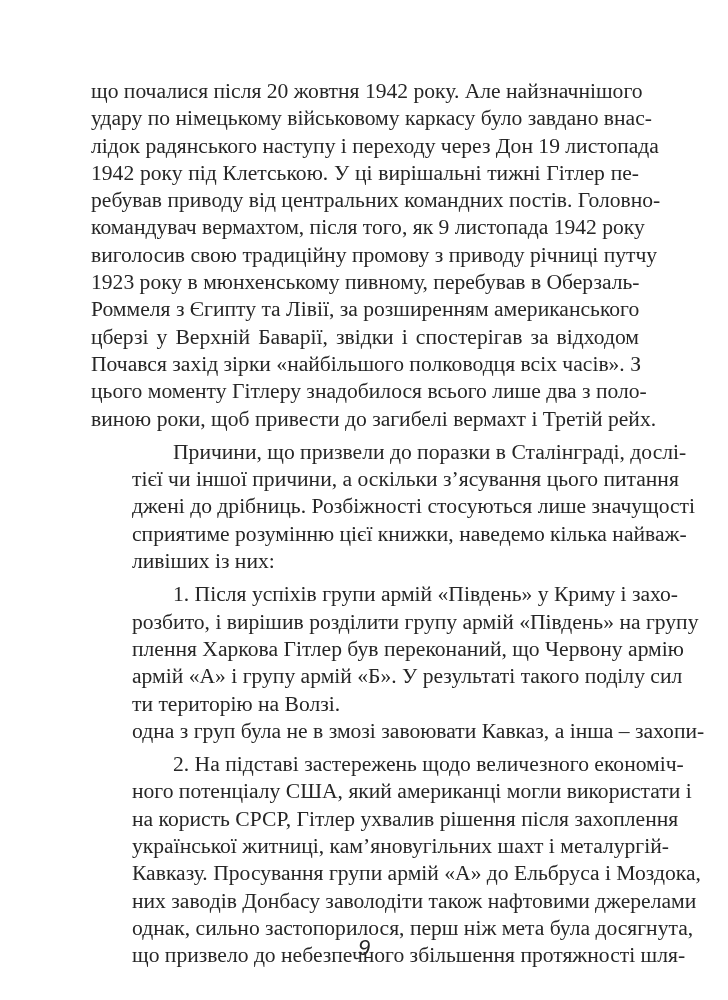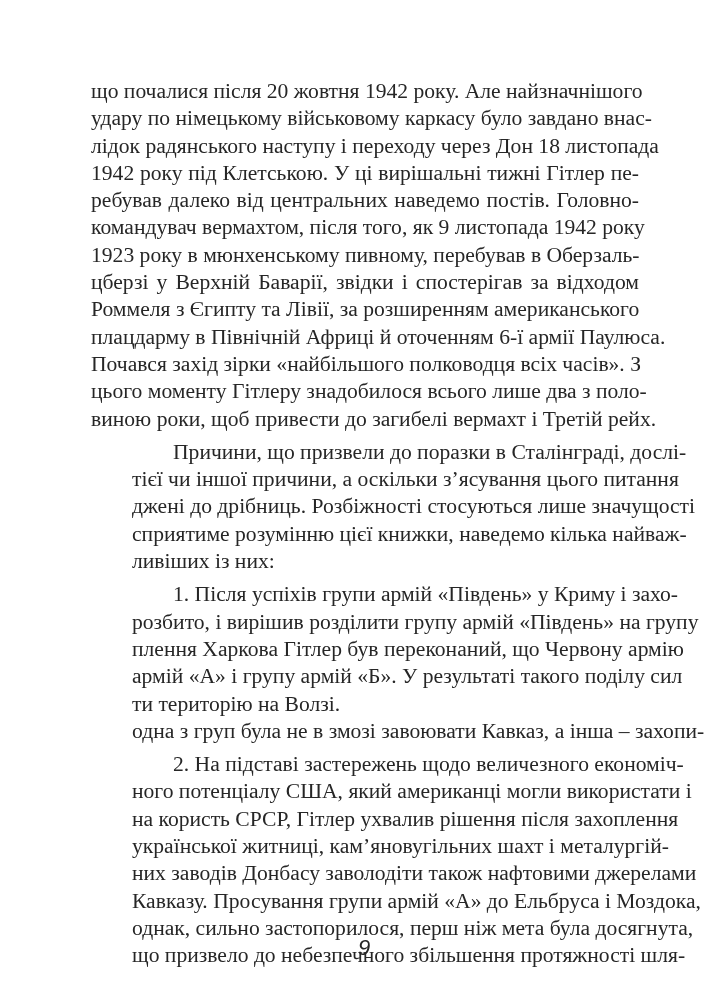--- a/index.html
+++ b/index.html
@@ -53,28 +53,28 @@
       color: #262626;
     }
   </style>
 </head>
 <body>
 
 <div class="page">
   <div class="para">
       <span class="line">що почалися після 20 жовтня 1942 року. Але найзначнішого</span>
       <span class="line">удару по німецькому військовому каркасу було завдано внас-</span>
-      <span class="line">лідок радянського наступу і переходу через Дон 18 листопада</span>
+      <span class="line">лідок радянського наступу і переходу через Дон 19 листопада</span>
       <span class="line">1942 року під Клетською. У ці вирішальні тижні Гітлер пе-</span>
-      <span class="line">ребував далеко від центральних наведемо постів. Головно-</span>
+      <span class="line">ребував приводу від центральних командних постів. Головно-</span>
       <span class="line">командувач вермахтом, після того, як 9 листопада 1942 року</span>
+      <span class="line">виголосив свою традиційну промову з приводу річниці путчу</span>
       <span class="line">1923 року в мюнхенському пивному, перебував в Оберзаль-</span>
+      <span class="line">Роммеля з Єгипту та Лівії, за розширенням американського</span>
       <span class="line">цберзі у Верхній Баварії, звідки і спостерігав за відходом</span>
-      <span class="line">Роммеля з Єгипту та Лівії, за розширенням американського</span>
-      <span class="line">плацдарму в Північній Африці й оточенням 6-ї армії Паулюса.</span>
       <span class="line">Почався захід зірки «найбільшого полководця всіх часів». З</span>
       <span class="line">цього моменту Гітлеру знадобилося всього лише два з поло-</span>
       <span class="line last">виною роки, щоб привести до загибелі вермахт і Третій рейх.</span>
     </div>
   <div class="para indent">
       <span class="line" style="padding-left: 41px;">Причини, що призвели до поразки в Сталінграді, дослі-</span>
       <span class="line">тієї чи іншої причини, а оскільки з’ясування цього питання</span>
       <span class="line">джені до дрібниць. Розбіжності стосуються лише значущості</span>
       <span class="line">сприятиме розумінню цієї книжки, наведемо кілька найваж-</span>
       <span class="line last">ливіших із них:</span>
@@ -85,20 +85,20 @@
       <span class="line">плення Харкова Гітлер був переконаний, що Червону армію</span>
       <span class="line">армій «А» і групу армій «Б». У результаті такого поділу сил</span>
       <span class="line last">ти територію на Волзі.</span>
       <span class="line">одна з груп була не в змозі завоювати Кавказ, а інша – захопи-</span>
     </div>
   <div class="para indent">
       <span class="line" style="padding-left: 41px;">2. На підставі застережень щодо величезного економіч-</span>
       <span class="line">ного потенціалу США, який американці могли використати і</span>
       <span class="line">на користь СРСР, Гітлер ухвалив рішення після захоплення</span>
       <span class="line">української житниці, кам’яновугільних шахт і металургій-</span>
+      <span class="line">Кавказу. Просування групи армій «А» до Ельбруса і Моздока,</span>
       <span class="line">них заводів Донбасу заволодіти також нафтовими джерелами</span>
-      <span class="line">Кавказу. Просування групи армій «А» до Ельбруса і Моздока,</span>
       <span class="line">однак, сильно застопорилося, перш ніж мета була досягнута,</span>
       <span class="line last">що призвело до небезпечного збільшення протяжності шля-</span>
     </div>
 </div>
 
 <div class="page-number">9</div>
 
 </body></html>

